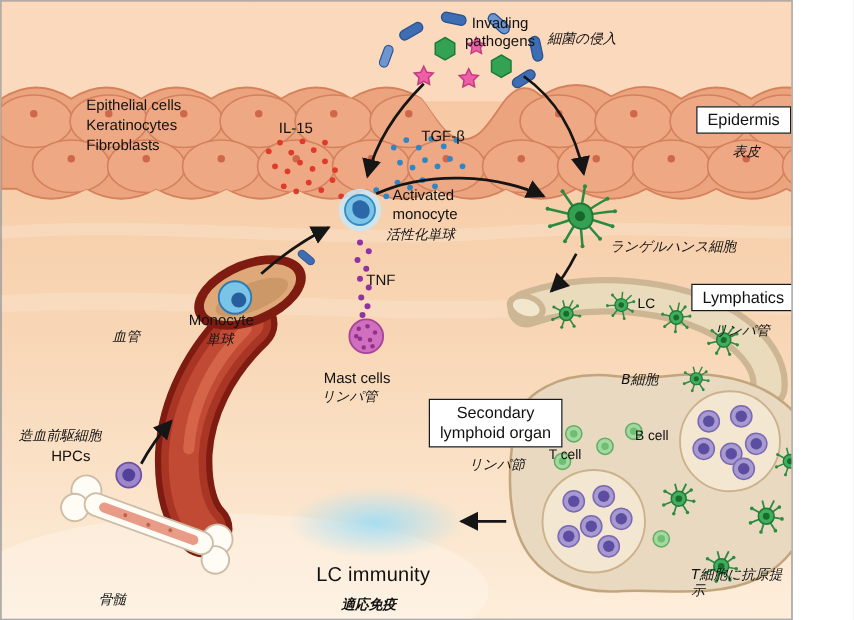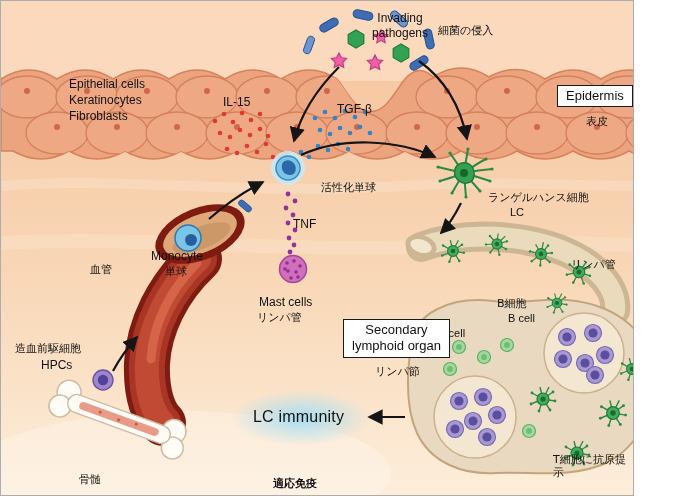--- a/index.html
+++ b/index.html
@@ -2,23 +2,23 @@
 <html><head>
 <meta charset="utf-8">
 <style>
   html,body{margin:0;padding:0;background:#ffffff;}
   .scene{position:relative;width:634px;height:496px;overflow:hidden;background:#737373;
          border:1px solid #adadad;box-sizing:border-box;
          font-family:"Liberation Sans",sans-serif;}
   .scene svg{position:absolute;left:0;top:0;}
   .lbl{position:absolute;font-size:12px;line-height:1.22;color:#111;white-space:pre-line;}
   .c{text-align:center;}
-  .s11{font-size:11px;}
-  .big{font-size:16px;letter-spacing:.2px;}
-  .jp{font-size:11px;font-family:"DejaVu Sans","Liberation Sans",sans-serif;}
+  .s11{font-size:11px;margin-top:31px;}
+  .big{font-size:16px;letter-spacing:.2px;margin-top:44px;}
+  .jp{font-size:11px;font-family:"DejaVu Sans","Liberation Sans",sans-serif;font-style:italic;}
   .jpb{font-weight:bold;margin-top:48px;}
   .boxed{border:1.4px solid #1a1a1a;background:#ffffff;padding:2px 8px;
          text-align:center;font-size:13px;line-height:1.25;}
 </style>
 </head>
 <body>
 
 <div class="scene">
 <svg width="683" height="496" viewBox="0 0 683 496">
   <defs>
@@ -336,35 +336,38 @@
 <div class="lbl boxed" style="left:556px;top:84px">Epidermis</div>
 
 <div class="lbl" style="left:68px;top:76px;line-height:1.32">Epithelial cells
 Keratinocytes
 Fibroblasts</div>
 <div class="lbl jp" style="left:585px;top:114px">表皮</div>
 
 <div class="lbl" style="left:222px;top:94px">IL-15</div>
 <div class="lbl" style="left:336px;top:101px">TGF-β</div>
 
-<div class="lbl jp" style="left:320px;top:180px">活性化単球</div>
+<div class="lbl" style="left:313px;top:148px">Activated
+monocyte</div>
+<div class="lbl jp" style="left:308px;top:180px">活性化単球</div>
 
 <div class="lbl jp" style="left:487px;top:190px">ランゲルハンス細胞</div>
 <div class="lbl s11" style="left:509px;top:205px">LC</div>
 
 <div class="lbl jp" style="left:89px;top:262px">血管</div>
 
 <div class="lbl" style="left:150px;top:248px">Monocyte</div>
 <div class="lbl jp" style="left:164px;top:264px">単球</div>
 
 <div class="lbl" style="left:292px;top:216px">TNF</div>
 
 <div class="lbl" style="left:258px;top:294px">Mast cells</div>
 <div class="lbl jp" style="left:256px;top:310px">リンパ管</div>
 
+<div class="lbl boxed" style="left:552px;top:226px">Lymphatics</div>
 <div class="lbl jp" style="left:570px;top:257px">リンパ管</div>
 
 <div class="lbl jp" style="left:496px;top:296px">B細胞</div>
 <div class="lbl s11" style="left:507px;top:311px">B cell</div>
 <div class="lbl s11" style="left:438px;top:326px">T cell</div>
 
 <div class="lbl boxed" style="left:342px;top:318px">Secondary
 lymphoid organ</div>
 <div class="lbl jp" style="left:374px;top:364px">リンパ節</div>
 

